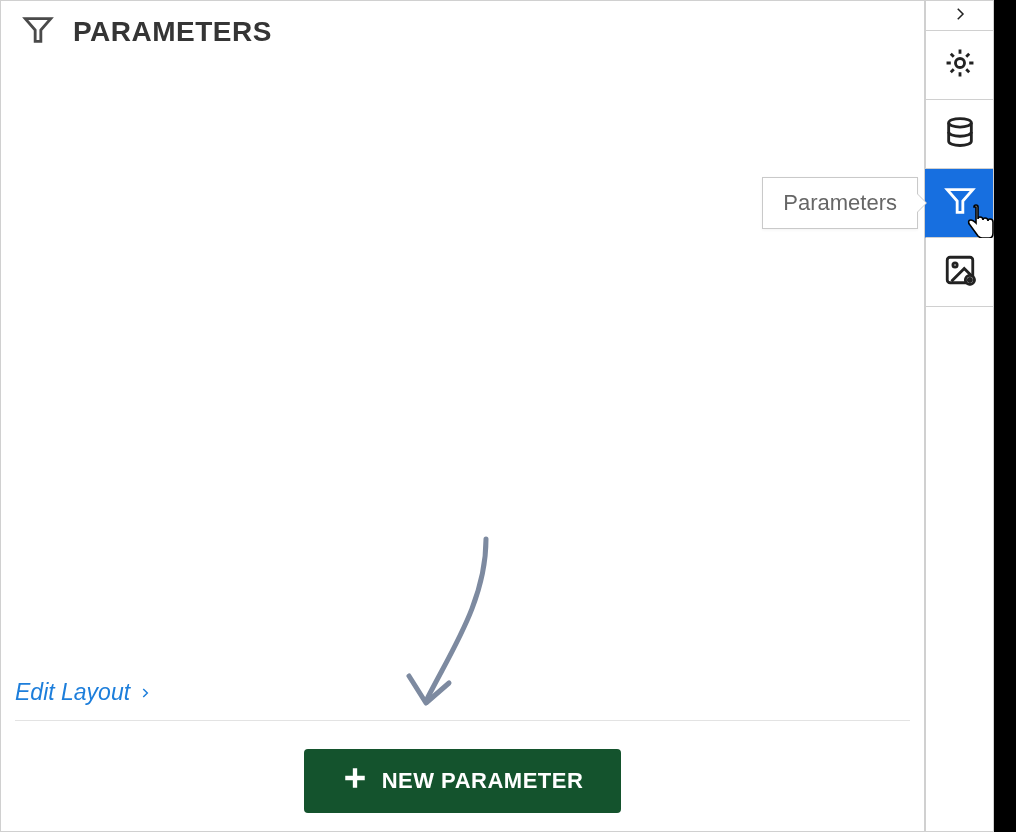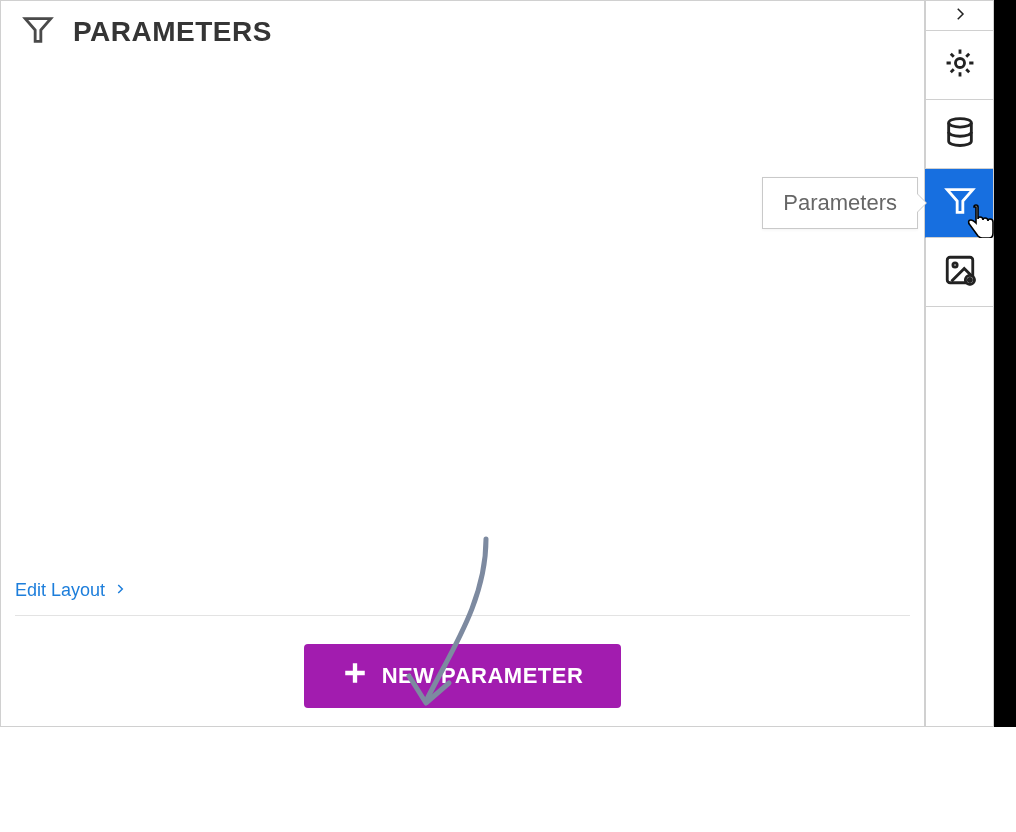--- a/index.html
+++ b/index.html
@@ -1,31 +1,31 @@
 <!DOCTYPE html>
 <html><head>
 <meta charset="utf-8">
 <style>
   *{box-sizing:border-box;margin:0;padding:0;}
   html,body{width:1016px;height:832px;font-family:Arial,Helvetica,sans-serif;background:#fff;}
-  .app{display:flex;width:1016px;height:727px;border-radius:11px;}
+  .app{display:flex;width:1016px;height:832px;border-radius:11px;}
   .panel{flex:1;border:1px solid #d0d0d0;display:flex;flex-direction:column;position:relative;background:#fff;}
   .panel-header{display:flex;align-items:center;gap:18px;padding:12px 20px 10px 20px;}
   .panel-header svg{width:34px;height:34px;stroke:#4a4a4a;stroke-width:2;fill:none;}
   .panel-header .title{font-size:28px;font-weight:600;letter-spacing:0.5px;color:#353535;}
   .panel-body{flex:1;position:relative;}
   .hand-text{position:absolute;top:390px;left:0;width:100%;text-align:center;font-family:"Brush Script MT","Segoe Script",cursive;font-size:40px;color:#7d8aa0;font-style:italic;letter-spacing:1px;}
   .hand-arrow{position:absolute;top:470px;left:50%;transform:translateX(-60%);}
   .hand-arrow svg{width:120px;height:185px;overflow:visible;}
   .hand-arrow path{fill:none;stroke:#7d8aa0;stroke-width:5;stroke-linecap:round;stroke-linejoin:round;}
   .panel-footer{padding:12px 14px 18px 14px;}
-  .edit-layout{display:inline-flex;align-items:center;gap:8px;color:#1d7edb;font-size:18px;font-weight:500;cursor:pointer;padding-bottom:14px;}
+  .edit-layout{display:inline-flex;align-items:center;gap:8px;color:#1d7edb;font-size:23px;font-weight:500;cursor:pointer;padding-bottom:14px;font-style:italic;}
   .edit-layout svg{width:14px;height:14px;stroke:#1d7edb;stroke-width:2.5;fill:none;}
   .hr{height:1px;background:#e3e3e3;margin-bottom:28px;}
-  .new-param-btn{display:flex;align-items:center;justify-content:center;gap:14px;background:#a21caf;color:#fff;border:none;border-radius:4px;font-size:22px;font-weight:600;letter-spacing:0.5px;padding:16px 38px;margin:0 auto;cursor:pointer;}
+  .new-param-btn{display:flex;align-items:center;justify-content:center;gap:14px;background:#14532d;color:#fff;border:none;border-radius:4px;font-size:22px;font-weight:600;letter-spacing:0.5px;padding:16px 38px;margin:0 auto;cursor:pointer;}
   .new-param-btn svg{width:26px;height:26px;fill:#fff;}
   .sidebar{width:69px;display:flex;flex-direction:column;border-top:1px solid #d0d0d0;border-right:1px solid #d0d0d0;}
   .sidebar-item{height:69px;border-bottom:1px solid #d0d0d0;border-left:1px solid #d0d0d0;display:flex;align-items:center;justify-content:center;cursor:pointer;background:#fff;position:relative;}
   .sidebar-item.small{height:30px;}
   .sidebar-item.active{background:#176fe0;border-left-color:#176fe0;}
   .sidebar-item svg{width:34px;height:34px;stroke:#222;stroke-width:2;fill:none;}
   .sidebar-item.small svg{width:18px;height:18px;}
   .sidebar-item.active svg{stroke:#fff;}
   .sidebar-item.last{flex:1;border-bottom:1px solid #d0d0d0;cursor:default;}
   .tooltip{position:absolute;right:75px;top:50%;transform:translateY(-50%);background:#fff;border:1px solid #c9c9c9;padding:12px 20px;font-size:22px;color:#666;white-space:nowrap;box-shadow:0 1px 3px rgba(0,0,0,0.05);}

